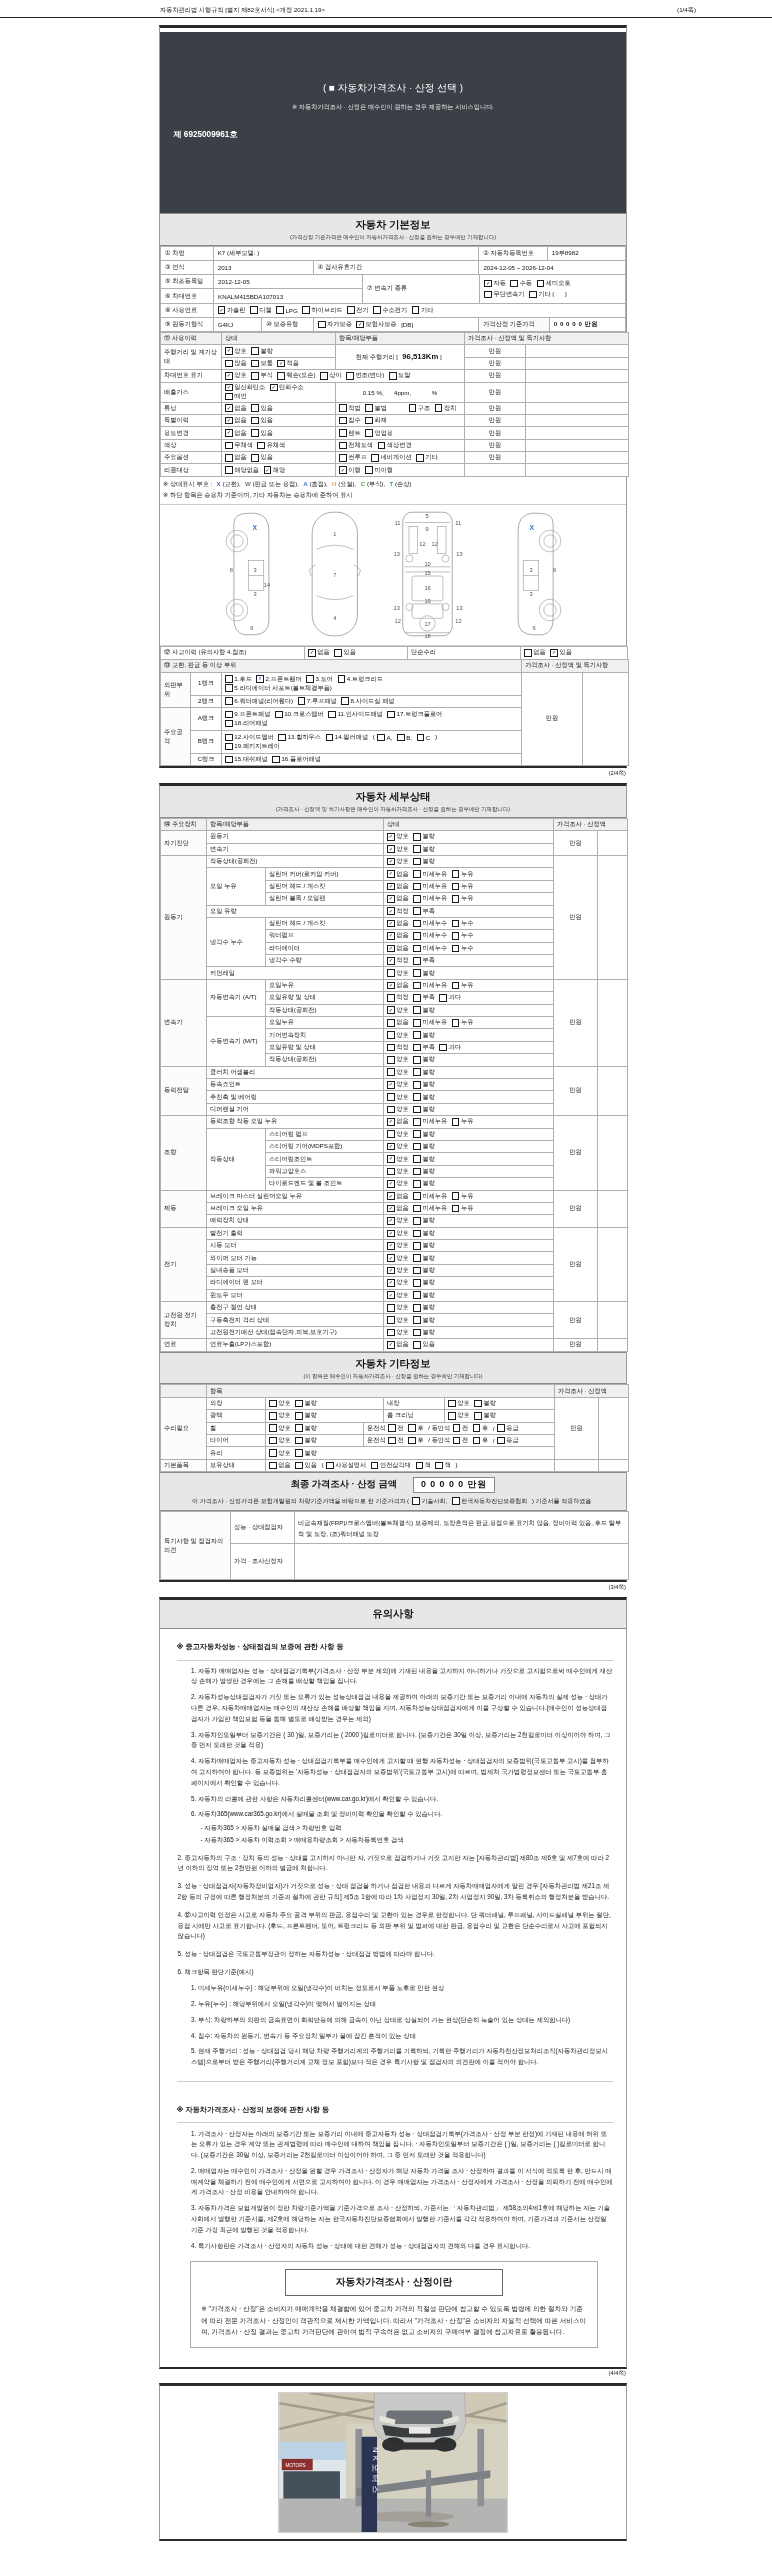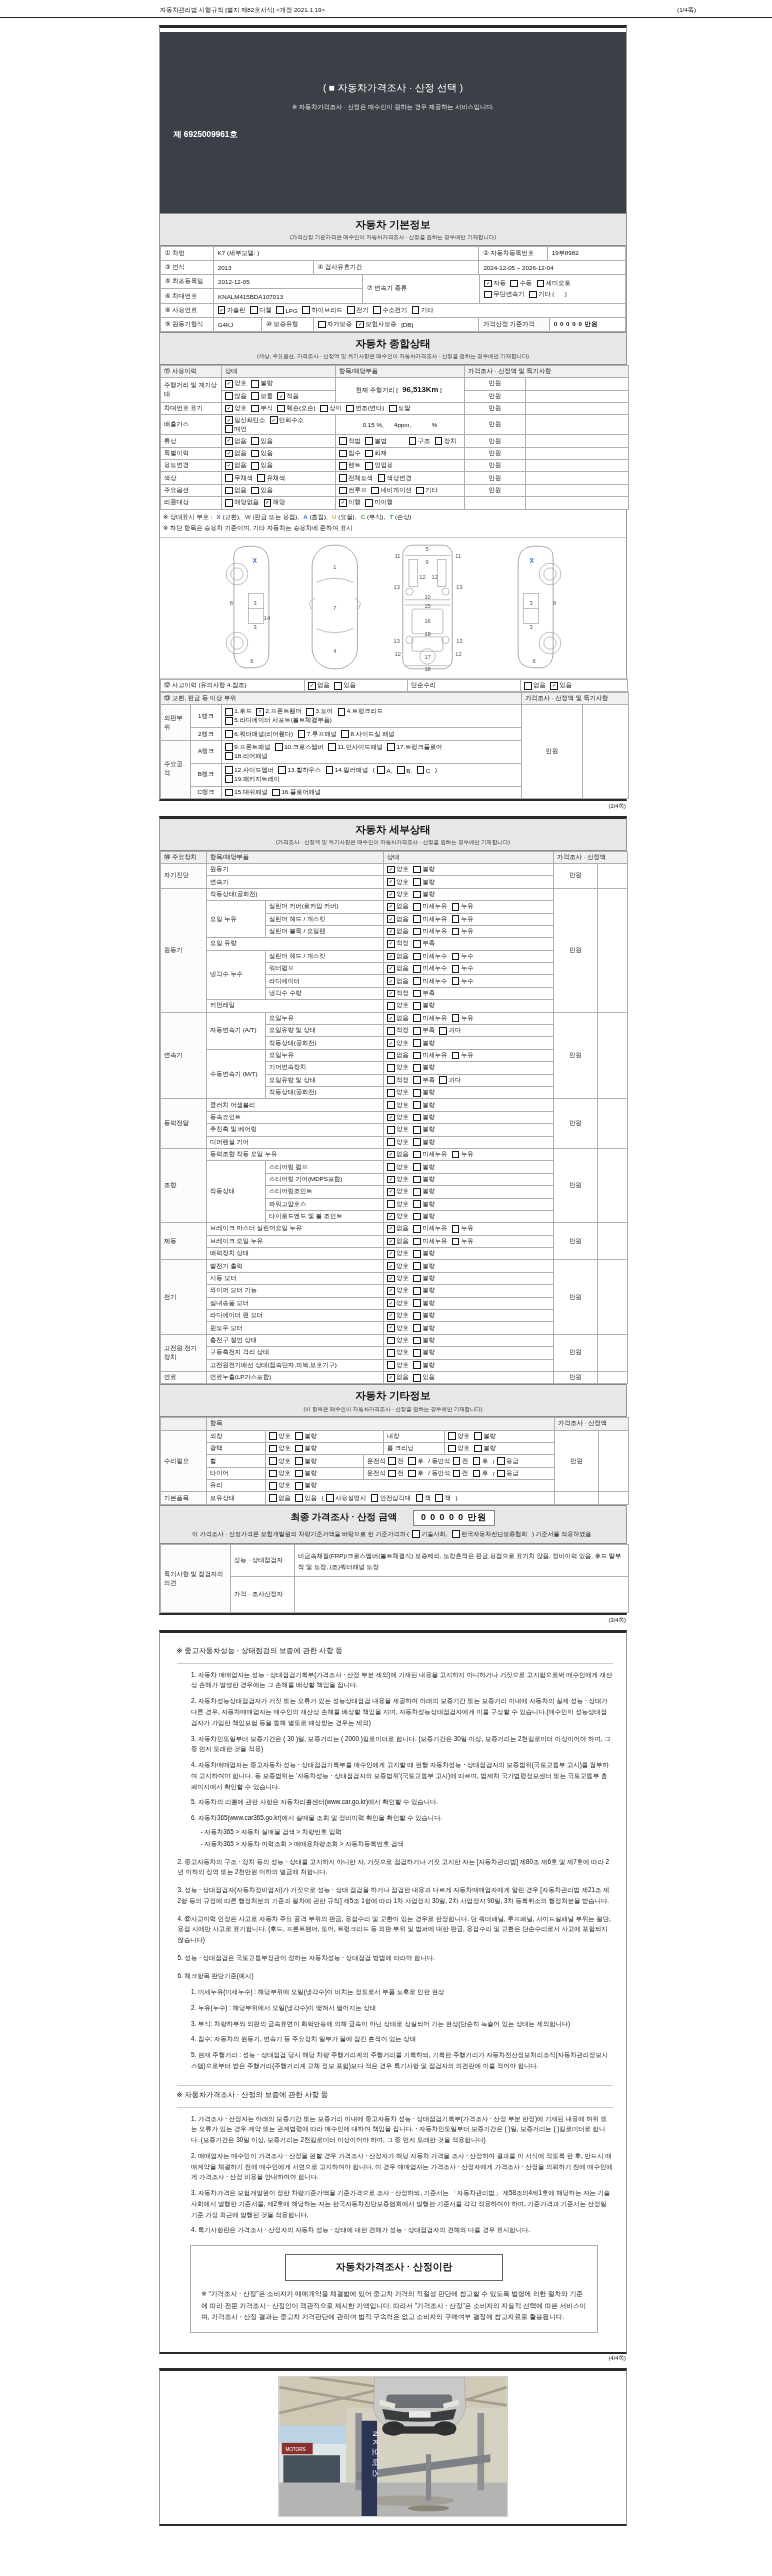--- a/index.html
+++ b/index.html
@@ -66,21 +66,21 @@
   
   .finalband{background:#e7e7e7;border-top:0.5px solid #8a8a8a;border-bottom:0.5px solid #8a8a8a;
              padding:4.1px 0 4.6px;text-align:center;}
   .finalline{font-size:9.3px;font-weight:bold;}
   .finalval{display:inline-block;border:0.5px solid #888;background:#fff;padding:1px 7.2px;
             font-size:8.8px;font-weight:bold;margin-left:13.4px;letter-spacing:1px;}
   .finalnote{font-size:6px;margin-top:3.6px;}
   .finalnote .bx{width:6.2px;height:6.2px;}
   
   .noticebody{padding:5.2px 13.4px 10.3px 15.5px;}
-  .nsub{font-size:7.2px;font-weight:normal;margin:8.2px 0 5.2px 1px;padding-bottom:7.2px;border-bottom:0.5px solid #ccc;}
+  .nsub{font-size:7.2px;font-weight:bold;margin:8.2px 0 5.2px 1px;padding-bottom:7.2px;border-bottom:0.5px solid #ccc;}
   .in{margin:5.2px 0 0 15.5px;font-size:6.3px;line-height:1.7;}
   .in2{margin:2.6px 0 0 25px;font-size:6.3px;line-height:1.6;}
   .out{margin:7.2px 0 0 2.1px;font-size:6.3px;line-height:1.7;}
   .pricingbox{border:0.5px solid #aaa;margin:9.3px 14.4px 8.2px;padding:7.2px 10.3px 9.3px;}
   .pricingtitle{border:0.5px solid #666;width:216px;margin:0 auto;text-align:center;
                 font-size:9.8px;font-weight:bold;padding:6.2px 0;}
   .pricingbody{font-size:6.6px;line-height:1.75;margin-top:7.2px;font-weight:500;}
   
   .photoarea{padding:5.2px 0 6.2px;}
   .photo{display:block;margin:0 auto;border:0.5px solid #d0d0d0;}
@@ -158,24 +158,20 @@
         <div class="fc" style="width:167px">
             <span class="cb"><span class="bx"></span><span class="cl">자가보증</span></span>
             <span class="cb"><span class="bx">✓</span><span class="cl">보험사보증</span></span>
             <span class="tkt">[DB]</span>
           </div>
         <div class="fc" style="width:71px;background:#fafafa">가격산정 기준가격</div>
         <div class="fc" style="width:76px;font-weight:bold;letter-spacing:0.5px">0 0 0 0 0 만원</div>
       </div>
     </div>
 
-    <div class="secband">
-      <div class="st">자동차 종합상태</div>
-      <div class="ss">(색상, 주요옵션, 가격조사 · 산정액 및 특기사항은 매수인이 자동차가격조사 · 산정을 원하는 경우에만 기재합니다)</div>
-    </div>
     <table>
       <colgroup>
           <col style="width:61px">
           <col style="width:114px">
           <col style="width:129px">
           <col style="width:61px">
           <col style="width:103px">
         </colgroup>
       <tbody>
           <tr>
@@ -765,20 +761,23 @@
       <tr style="height:36px">
         <td>가격 · 조사산정자</td>
         <td></td>
       </tr>
     </tbody>
       </table>
   </div>
   <div class="pmarker">(3/4쪽)</div>
 
   <div class="pageblk">
+    <div class="secband" style="border-top:none;padding:7.2px 0 6.7px">
+      <div class="st">유의사항</div>
+    </div>
     <div class="noticebody">
       <div class="nsub">※ 중고자동차성능 · 상태점검의 보증에 관한 사항 등</div>
       <div>
           <div class="in">1. 자동차 매매업자는 성능 · 상태점검기록부(가격조사 · 산정 부분 제외)에 기재된 내용을 고지하지 아니하거나 거짓으로 고지함으로써 매수인에게 재산상 손해가 발생한 경우에는 그 손해를 배상할 책임을 집니다.</div>
           <div class="in">2. 자동차성능상태점검자가 거짓 또는 오류가 있는 성능상태점검 내용을 제공하여 아래의 보증기간 또는 보증거리 이내에 자동차의 실제 성능 · 상태가 다른 경우, 자동차매매업자는 매수인의 재산상 손해를 배상할 책임을 지며, 자동차성능상태점검자에게 이를 구상할 수 있습니다.(매수인이 성능상태점검자가 가입한 책임보험 등을 통해 별도로 배상받는 경우는 제외)</div>
           <div class="in">3. 자동차인도일부터 보증기간은 ( 30 )일, 보증거리는 ( 2000 )킬로미터로 합니다. (보증기간은 30일 이상, 보증거리는 2천킬로미터 이상이어야 하며, 그 중 먼저 도래한 것을 적용)</div>
           <div class="in">4. 자동차매매업자는 중고자동차 성능 · 상태점검기록부를 매수인에게 고지할 때 현행 자동차성능 · 상태점검자의 보증범위(국토교통부 고시)를 첨부하여 고지하여야 합니다. 동 보증범위는 '자동차성능 · 상태점검자의 보증범위'(국토교통부 고시)에 따르며, 법제처 국가법령정보센터 또는 국토교통부 홈페이지에서 확인할 수 있습니다.</div>
           <div class="in">5. 자동차의 리콜에 관한 사항은 자동차리콜센터(www.car.go.kr)에서 확인할 수 있습니다.</div>
           <div class="in">6. 자동차365(www.car365.go.kr)에서 실매물 조회 및 정비이력 확인을 확인할 수 있습니다.</div>
           <div class="in2">- 자동차365 &gt; 자동차 실매물 검색 &gt; 차량번호 입력</div>
@@ -787,21 +786,21 @@
           <div class="out">3. 성능 · 상태점검자(자동차정비업자)가 거짓으로 성능 · 상태 점검을 하거나 점검한 내용과 다르게 자동차매매업자에게 알린 경우 [자동차관리법 제21조 제2항 등의 규정에 따른 행정처분의 기준과 절차에 관한 규칙] 제5조 1항에 따라 1차 사업정지 30일, 2차 사업정지 90일, 3차 등록취소의 행정처분을 받습니다.</div>
           <div class="out">4. ⑫사고이력 인정은 사고로 자동차 주요 골격 부위의 판금, 용접수리 및 교환이 있는 경우로 한정합니다. 단 쿼터패널, 루프패널, 사이드실패널 부위는 절단, 용접 시에만 사고로 표기합니다. (후드, 프론트펜더, 도어, 트렁크리드 등 외판 부위 및 범퍼에 대한 판금, 용접수리 및 교환은 단순수리로서 사고에 포함되지 않습니다)</div>
           <div class="out">5. 성능 · 상태점검은 국토교통부장관이 정하는 자동차성능 · 상태점검 방법에 따라야 합니다.</div>
           <div class="out">6. 체크항목 판단기준(예시)</div>
           <div class="in">1. 미세누유(미세누수) : 해당부위에 오일(냉각수)이 비치는 정도로서 부품 노후로 인한 현상</div>
           <div class="in">2. 누유(누수) : 해당부위에서 오일(냉각수)이 맺혀서 떨어지는 상태</div>
           <div class="in">3. 부식: 차량하부와 외판의 금속표면이 화학반응에 의해 금속이 아닌 상태로 상실되어 가는 현상(단순히 녹슬어 있는 상태는 제외합니다)</div>
           <div class="in">4. 침수: 자동차의 원동기, 변속기 등 주요장치 일부가 물에 잠긴 흔적이 있는 상태</div>
           <div class="in">5. 현재 주행거리 : 성능 · 상태점검 당시 해당 차량 주행거리계의 주행거리를 기록하되, 기록한 주행거리가 자동차전산정보처리조직(자동차관리정보시스템)으로부터 받은 주행거리(주행거리계 교체 정보 포함)보다 적은 경우 특기사항 및 점검자의 의견란에 이를 적어야 합니다.</div>
         </div>
-      <div class="nsub" style="margin-top:13.4px;border-top:0.5px solid #ccc;padding-top:4px;border-bottom:0.5px solid #ccc;">※ 자동차가격조사 · 산정의 보증에 관한 사항 등</div>
+      <div class="nsub" style="margin-top:13.4px;border-top:0.5px solid #ccc;padding-top:23px;border-bottom:0.5px solid #ccc;">※ 자동차가격조사 · 산정의 보증에 관한 사항 등</div>
       <div>
           <div class="in">1. 가격조사 · 산정자는 아래의 보증기간 또는 보증거리 이내에 중고자동차 성능 · 상태점검기록부(가격조사 · 산정 부분 한정)에 기재된 내용에 허위 또는 오류가 있는 경우 계약 또는 관계법령에 따라 매수인에 대하여 책임을 집니다.  · 자동차인도일부터 보증기간은 (      )일, 보증거리는 (      )킬로미터로 합니다. (보증기간은 30일 이상, 보증거리는 2천킬로미터 이상이어야 하며, 그 중 먼저 도래한 것을 적용합니다)</div>
           <div class="in">2. 매매업자는 매수인이 가격조사 · 산정을 원할 경우 가격조사 · 산정자가 해당 자동차 가격을 조사 · 산정하여 결과를 이 서식에 적도록 한 후, 반드시 매매계약을 체결하기 전에 매수인에게 서면으로 고지하여야 합니다. 이 경우 매매업자는 가격조사 · 산정자에게 가격조사 · 산정을 의뢰하기 전에 매수인에게 가격조사 · 산정 비용을 안내하여야 합니다.</div>
           <div class="in">3. 자동차가격은 보험개발원이 정한 차량기준가액을 기준가격으로 조사 · 산정하되, 기준서는 「자동차관리법」 제58조의4제1호에 해당하는 자는 기술사회에서 발행한 기준서를, 제2호에 해당하는 자는 한국자동차진단보증협회에서 발행한 기준서를 각각 적용하여야 하며, 기준가격과 기준서는 산정일 기준 가장 최근에 발행된 것을 적용합니다.</div>
           <div class="in">4. 특기사항란은 가격조사 · 산정자의 자동차 성능 · 상태에 대한 견해가 성능 · 상태점검자의 견해와 다를 경우 표시합니다.</div>
         </div>
       <div class="pricingbox">
         <div class="pricingtitle">자동차가격조사 · 산정이란</div>
         <div class="pricingbody">※ "가격조사 · 산정"은 소비자가 매매계약을 체결함에 있어 중고차 가격의 적절성 판단에 참고할 수 있도록 법령에 의한 절차와 기준에 따라 전문 가격조사 · 산정인이 객관적으로 제시한 가액입니다. 따라서 "가격조사 · 산정"은 소비자의 자율적 선택에 따른 서비스이며, 가격조사 · 산정 결과는 중고차 가격판단에 관하여 법적 구속력은 없고 소비자의 구매여부 결정에 참고자료로 활용됩니다.</div>
       </div>

